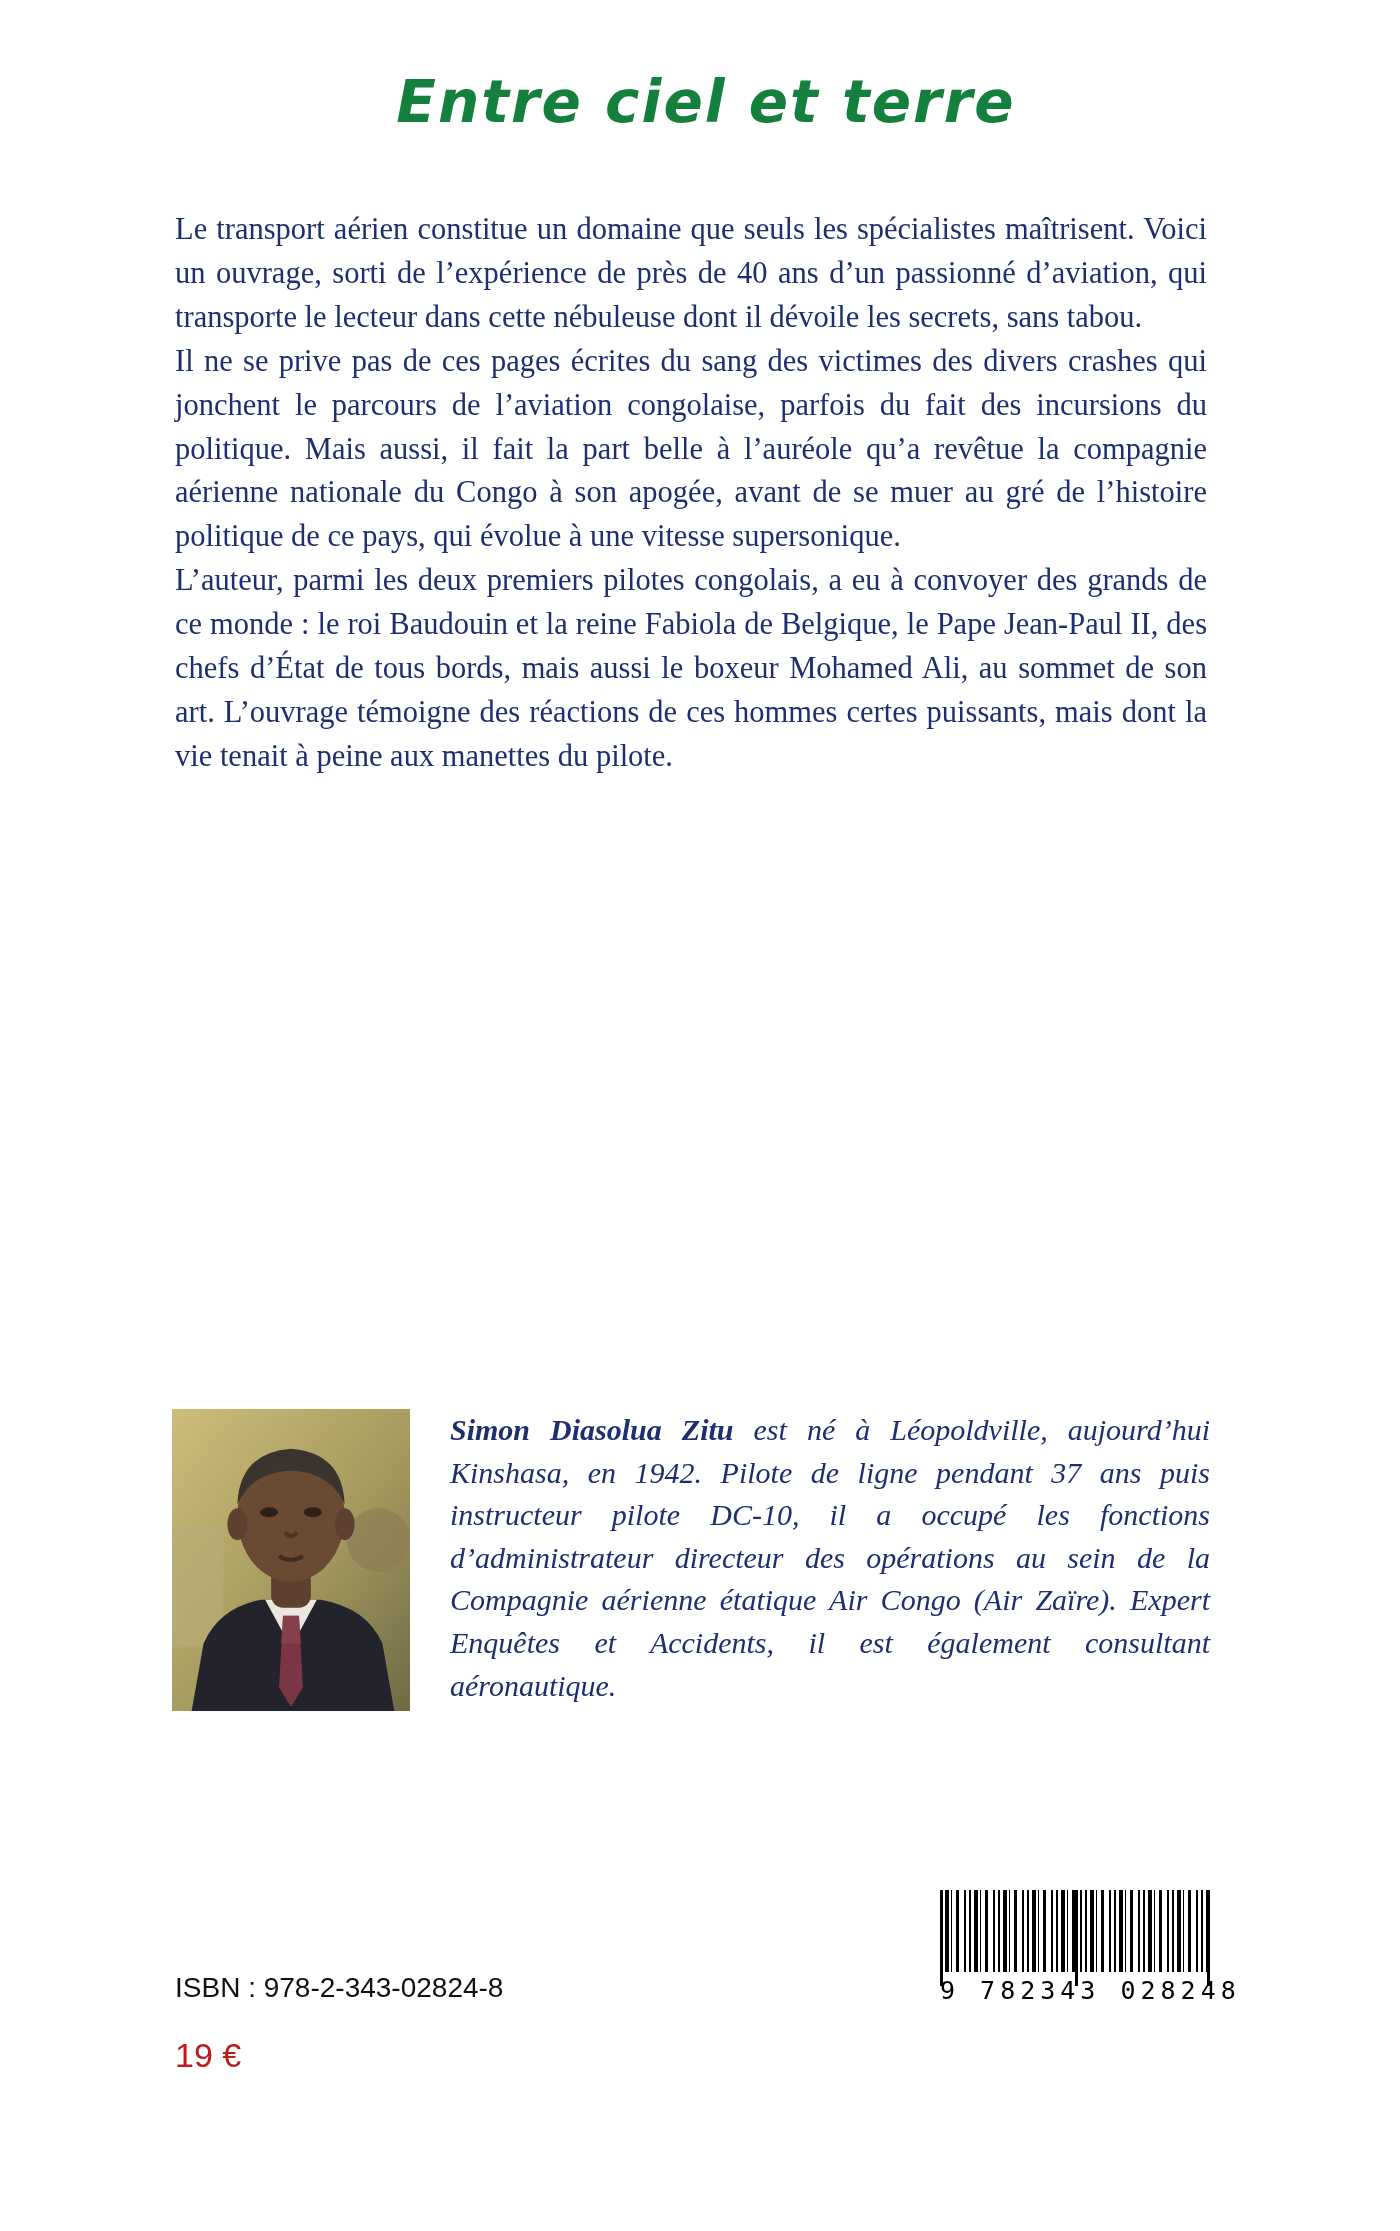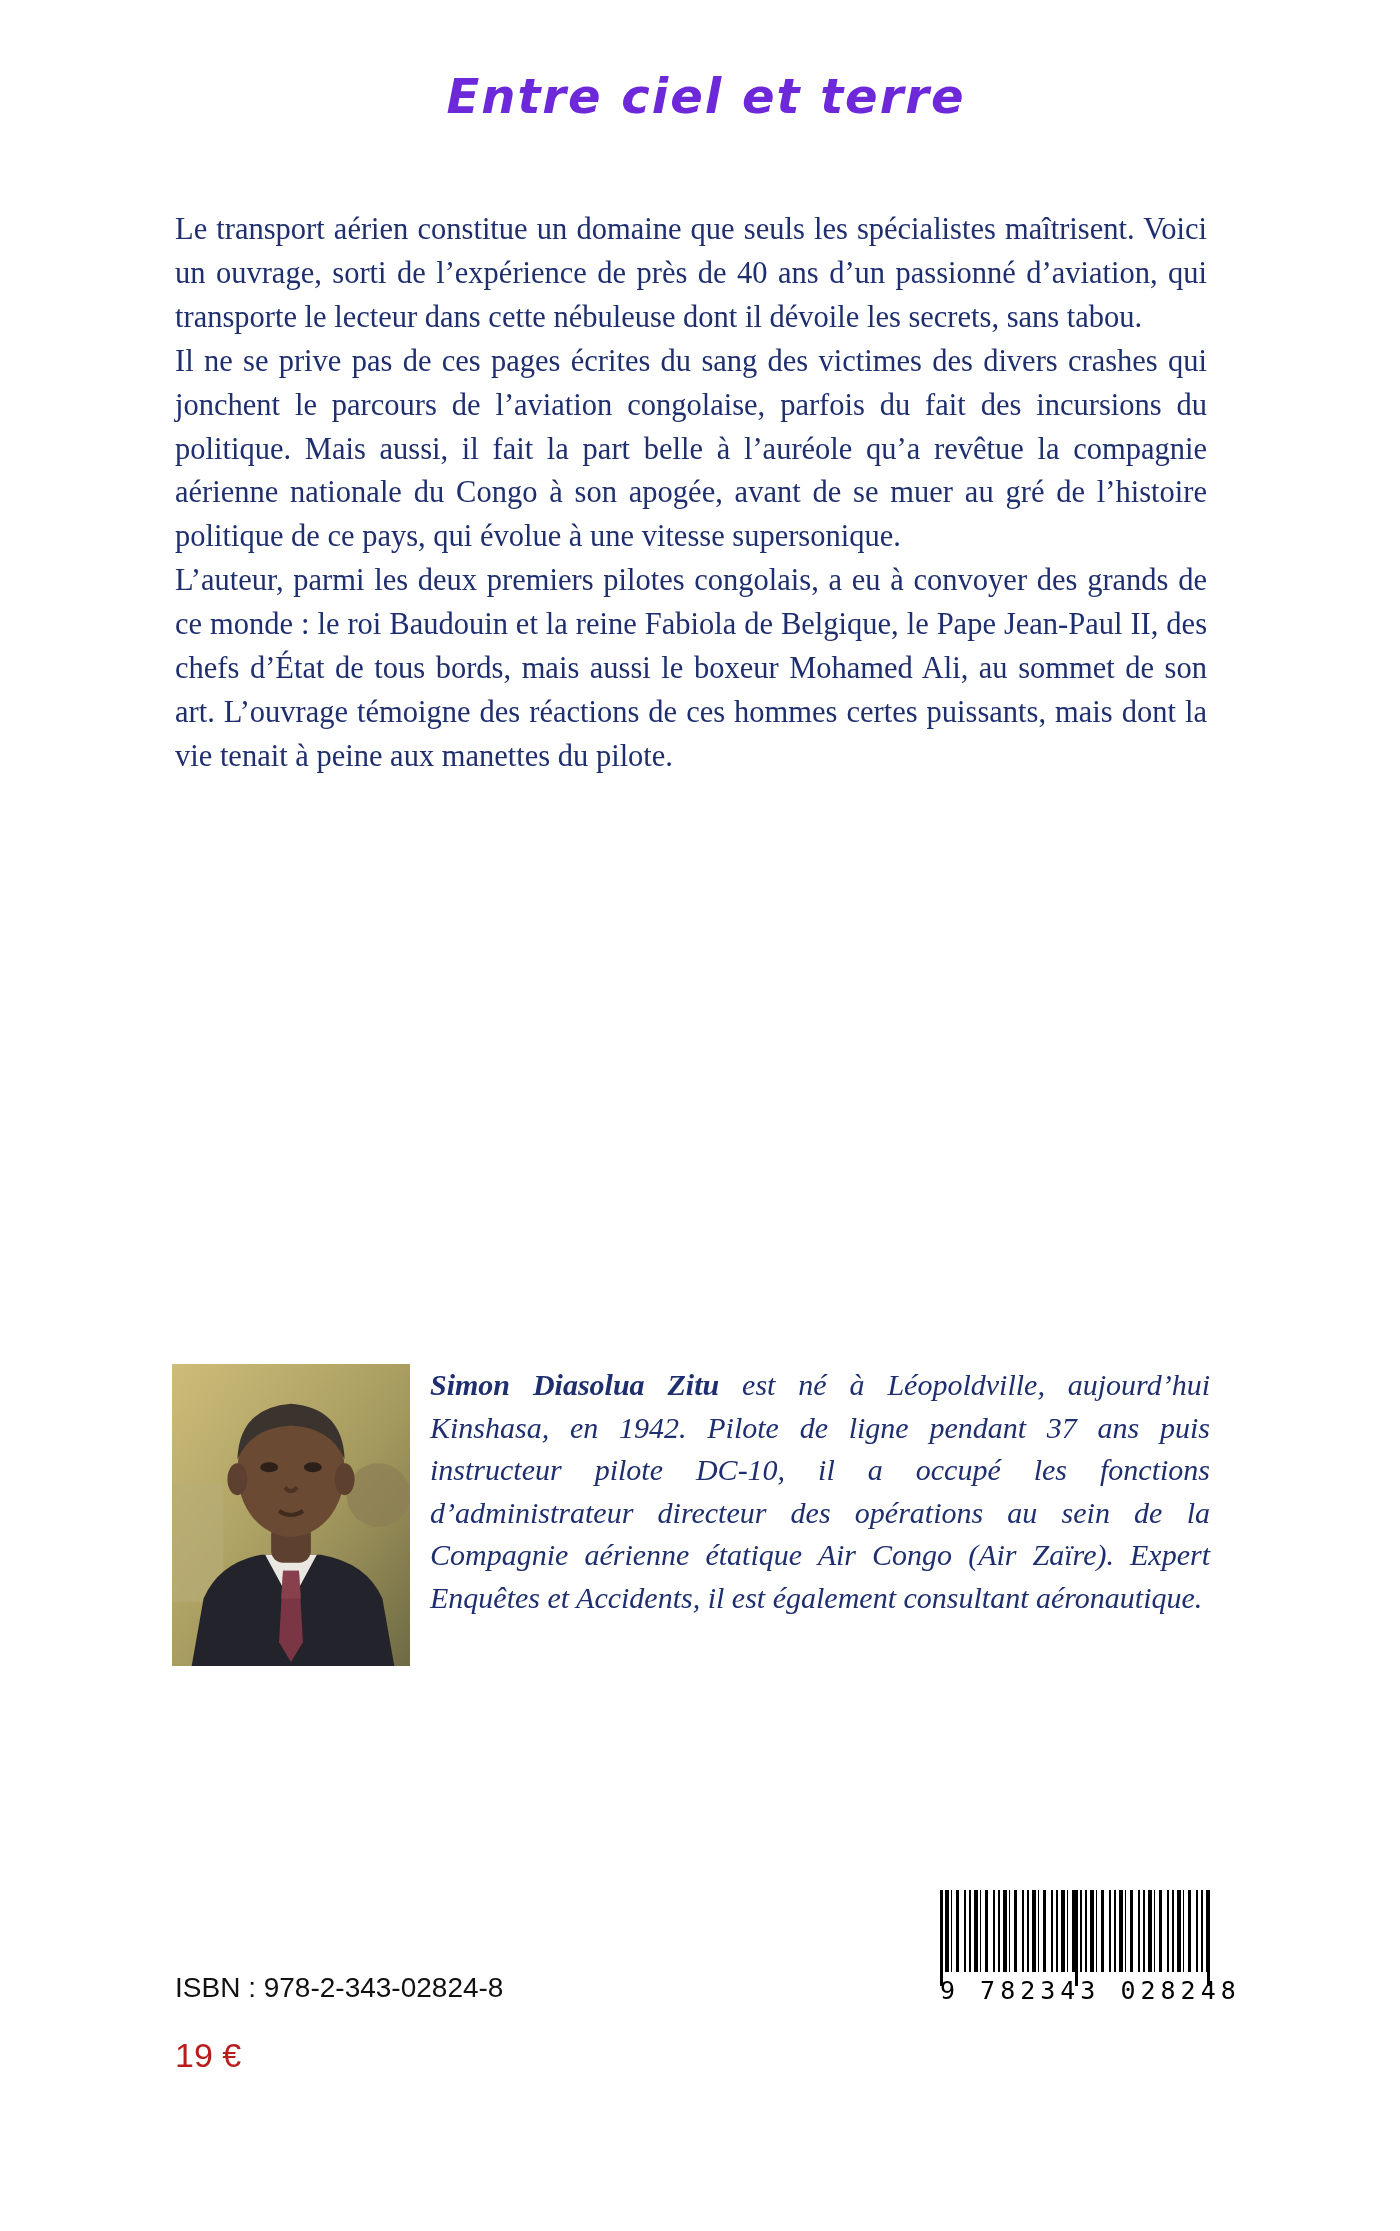--- a/index.html
+++ b/index.html
@@ -20,23 +20,23 @@
   .title {
     position: absolute;
     top: 68px;
     left: 0;
     right: 0;
     margin: 0;
     text-align: center;
     font-family: "DejaVu Sans", sans-serif;
     font-weight: bold;
     font-style: italic;
-    font-size: 48px;
+    font-size: 58px;
     letter-spacing: 2px;
-    color: #6d28d9;
+    color: #15803d;
     padding-left: 12px;
   }
 
   
   .synopsis {
     position: absolute;
     top: 208px;
     left: 175px;
     width: 1032px;
     font-family: "Liberation Serif", serif;
@@ -46,25 +46,25 @@
     text-align: justify;
   }
   .synopsis p {
     margin: 0;
     padding: 0;
   }
 
   
   .bio {
     position: absolute;
-    top: 1364px;
+    top: 1409px;
     left: 172px;
     width: 1038px;
     display: flex;
-    gap: 20px;
+    gap: 40px;
     align-items: flex-start;
     justify-content: space-between;
   }
   .photo {
     flex: 0 0 238px;
     width: 238px;
     height: 302px;
     overflow: hidden;
   }
   .photo svg {

